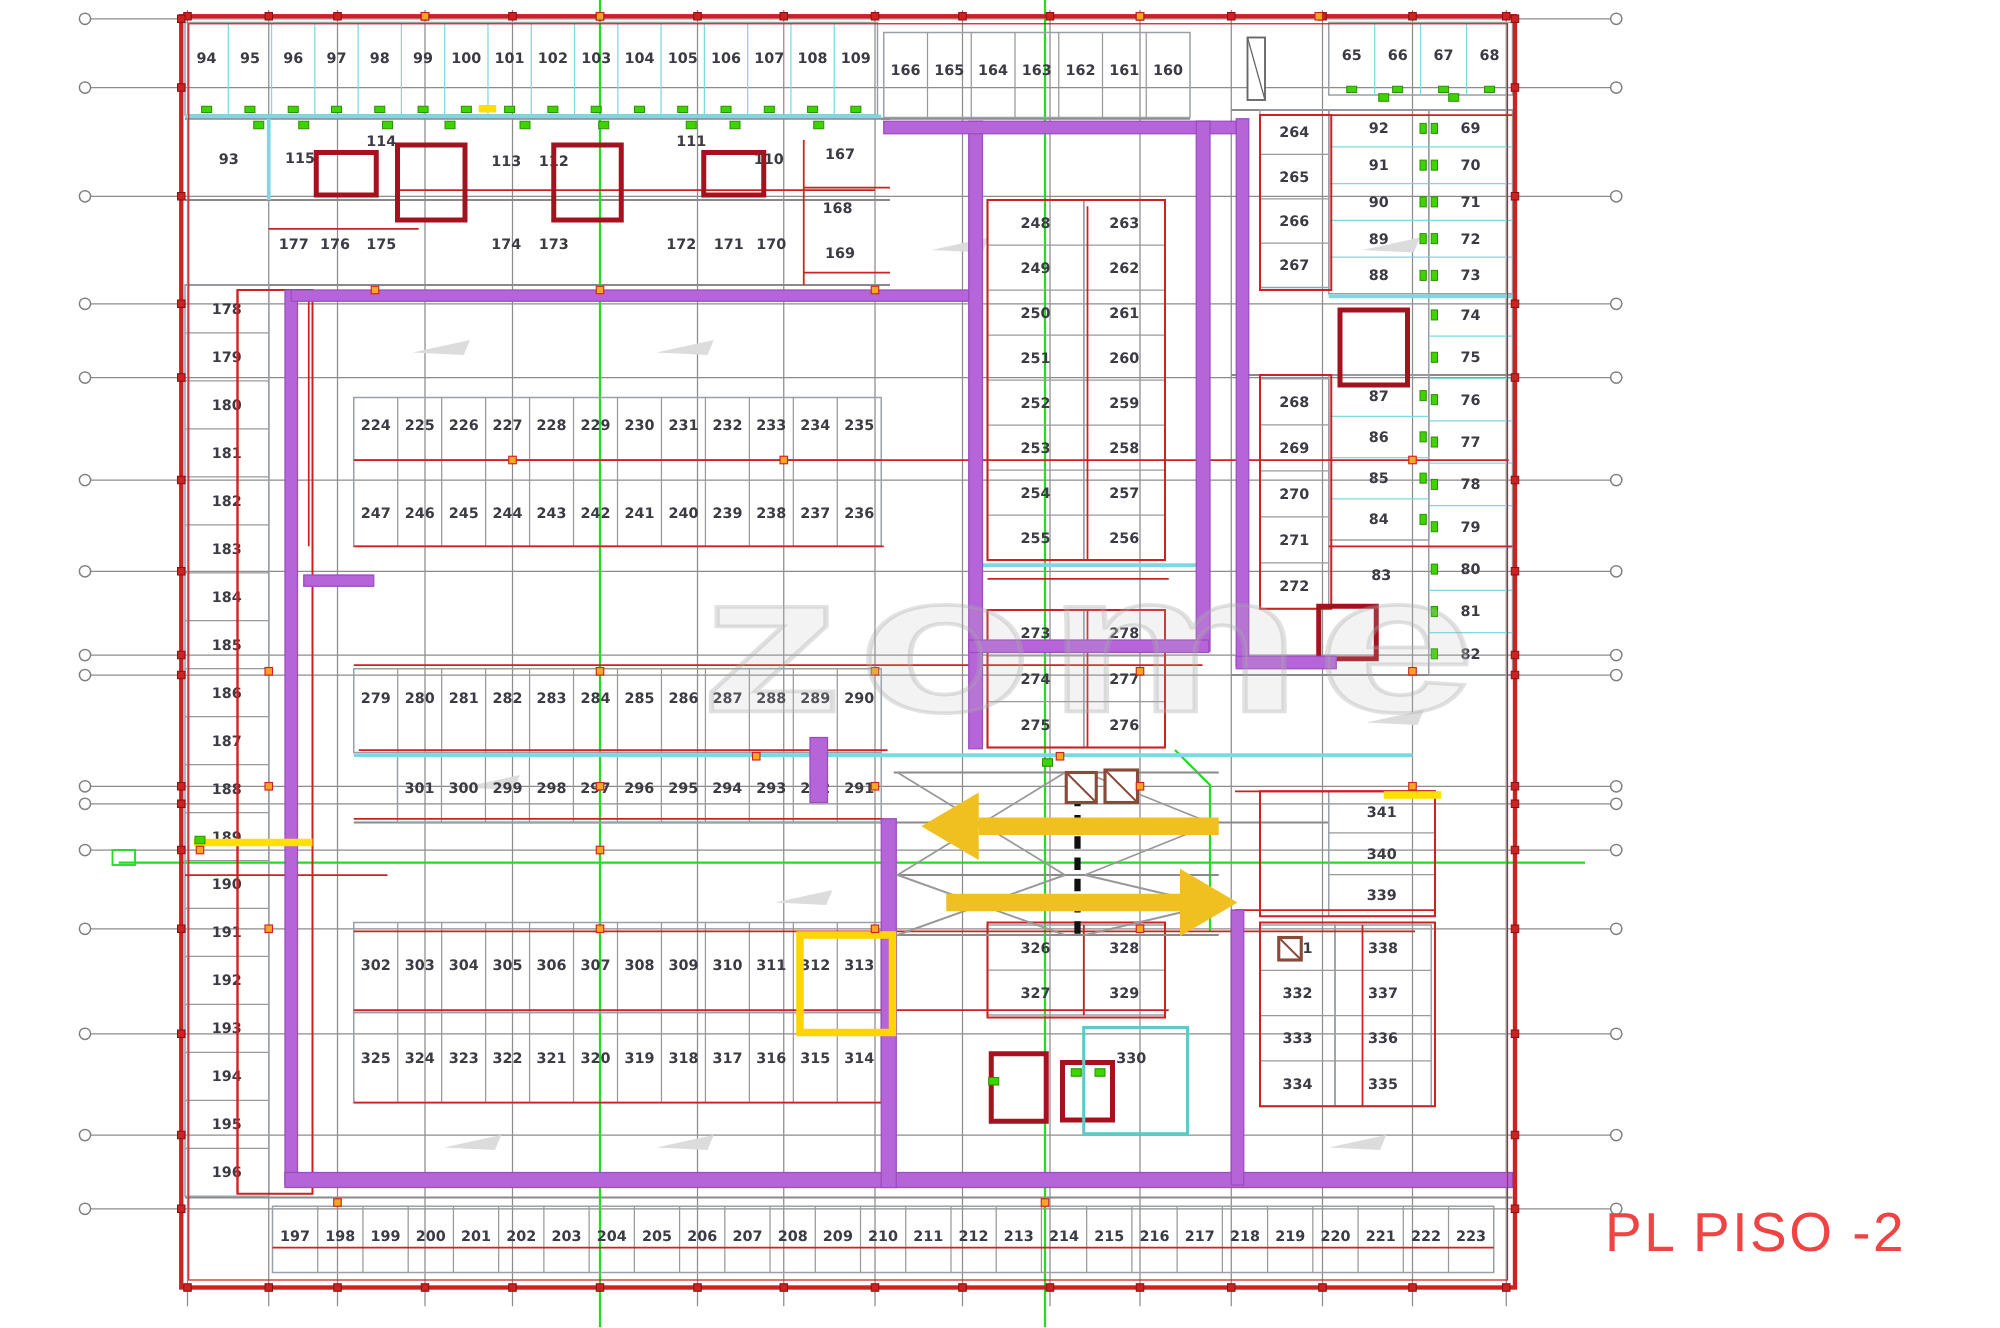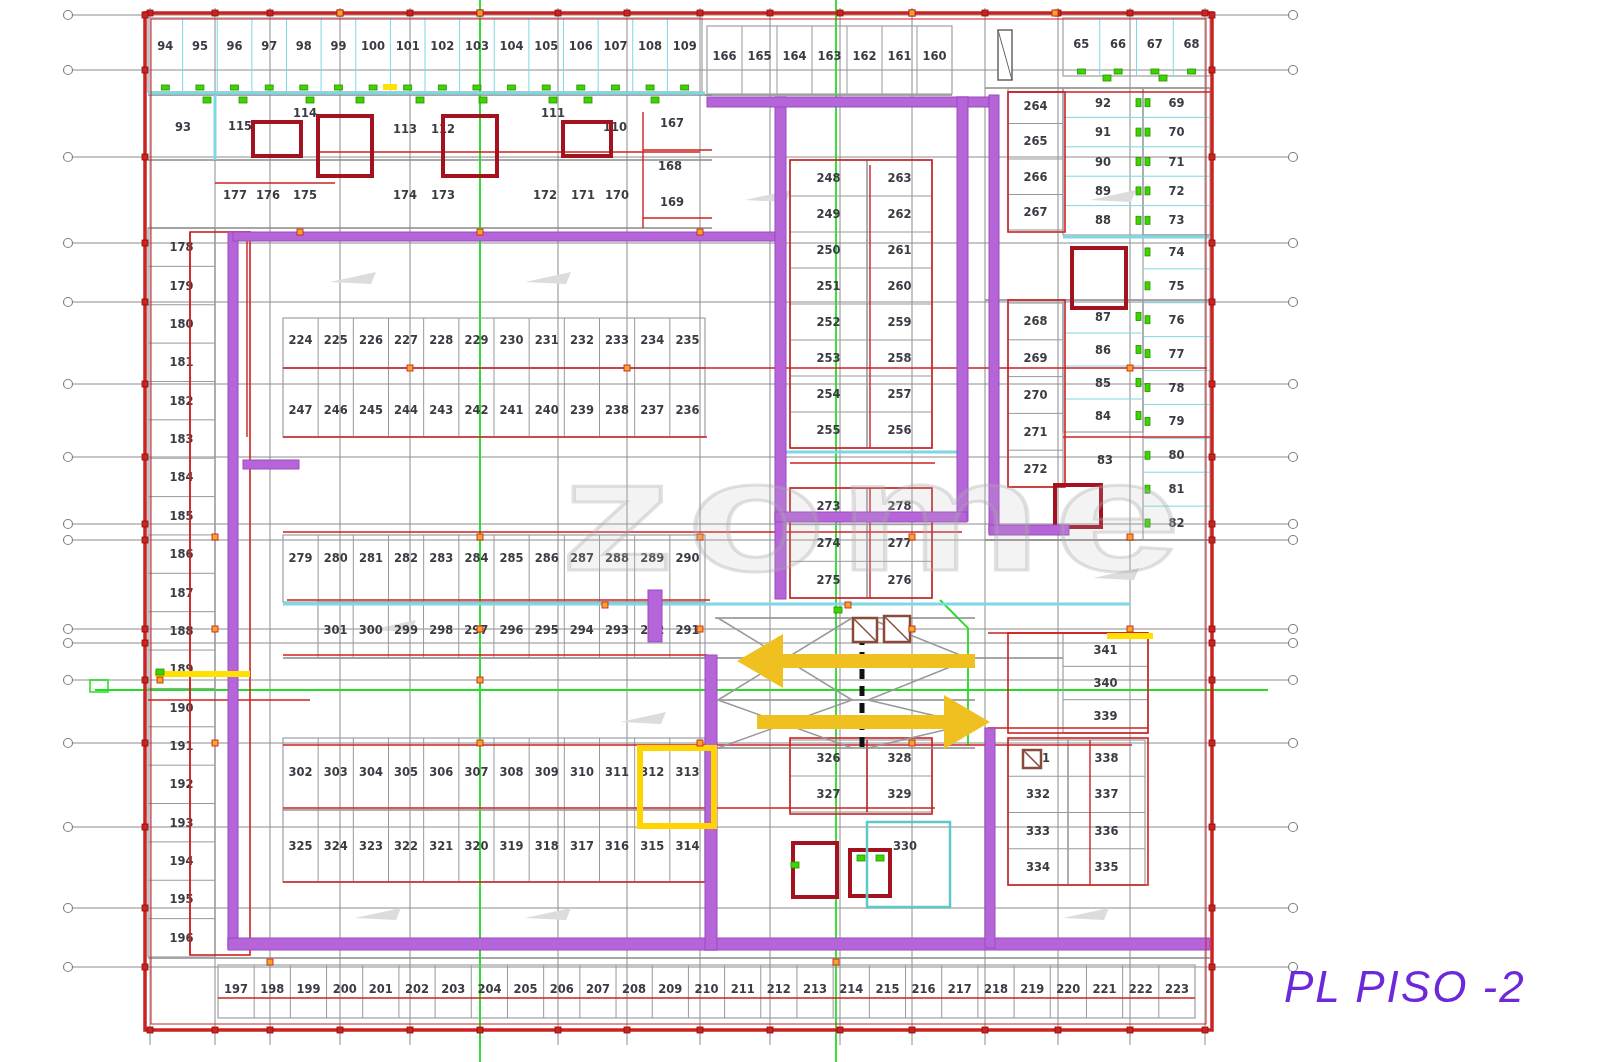--- a/index.html
+++ b/index.html
@@ -792,14 +792,14 @@
       <rect x="651" y="97" width="8" height="6" fill="#3ed400" stroke="#2a8f00" stroke-width="0.8"></rect>
       <rect x="1103" y="75" width="8" height="6" fill="#3ed400" stroke="#2a8f00" stroke-width="0.8"></rect>
       <rect x="1159" y="75" width="8" height="6" fill="#3ed400" stroke="#2a8f00" stroke-width="0.8"></rect>
       <rect x="156" y="669" width="8" height="6" fill="#3ed400" stroke="#2a8f00" stroke-width="0.8"></rect>
       <rect x="834" y="607" width="8" height="6" fill="#3ed400" stroke="#2a8f00" stroke-width="0.8"></rect>
       <rect x="857" y="855" width="8" height="6" fill="#3ed400" stroke="#2a8f00" stroke-width="0.8"></rect>
       <rect x="791" y="862" width="8" height="6" fill="#3ed400" stroke="#2a8f00" stroke-width="0.8"></rect>
       <rect x="876" y="855" width="8" height="6" fill="#3ed400" stroke="#2a8f00" stroke-width="0.8"></rect>
     </svg>
   <div id="watermark">zome</div>
-  <div id="plan-title" title="PL PISO -2" style="color: #6d28d9; font-style: italic;">PL PISO -2</div>
+  <div id="plan-title" title="PL PISO -2" style="color: #ef4444;">PL PISO -2</div>
 </div>
 
 </body></html>

